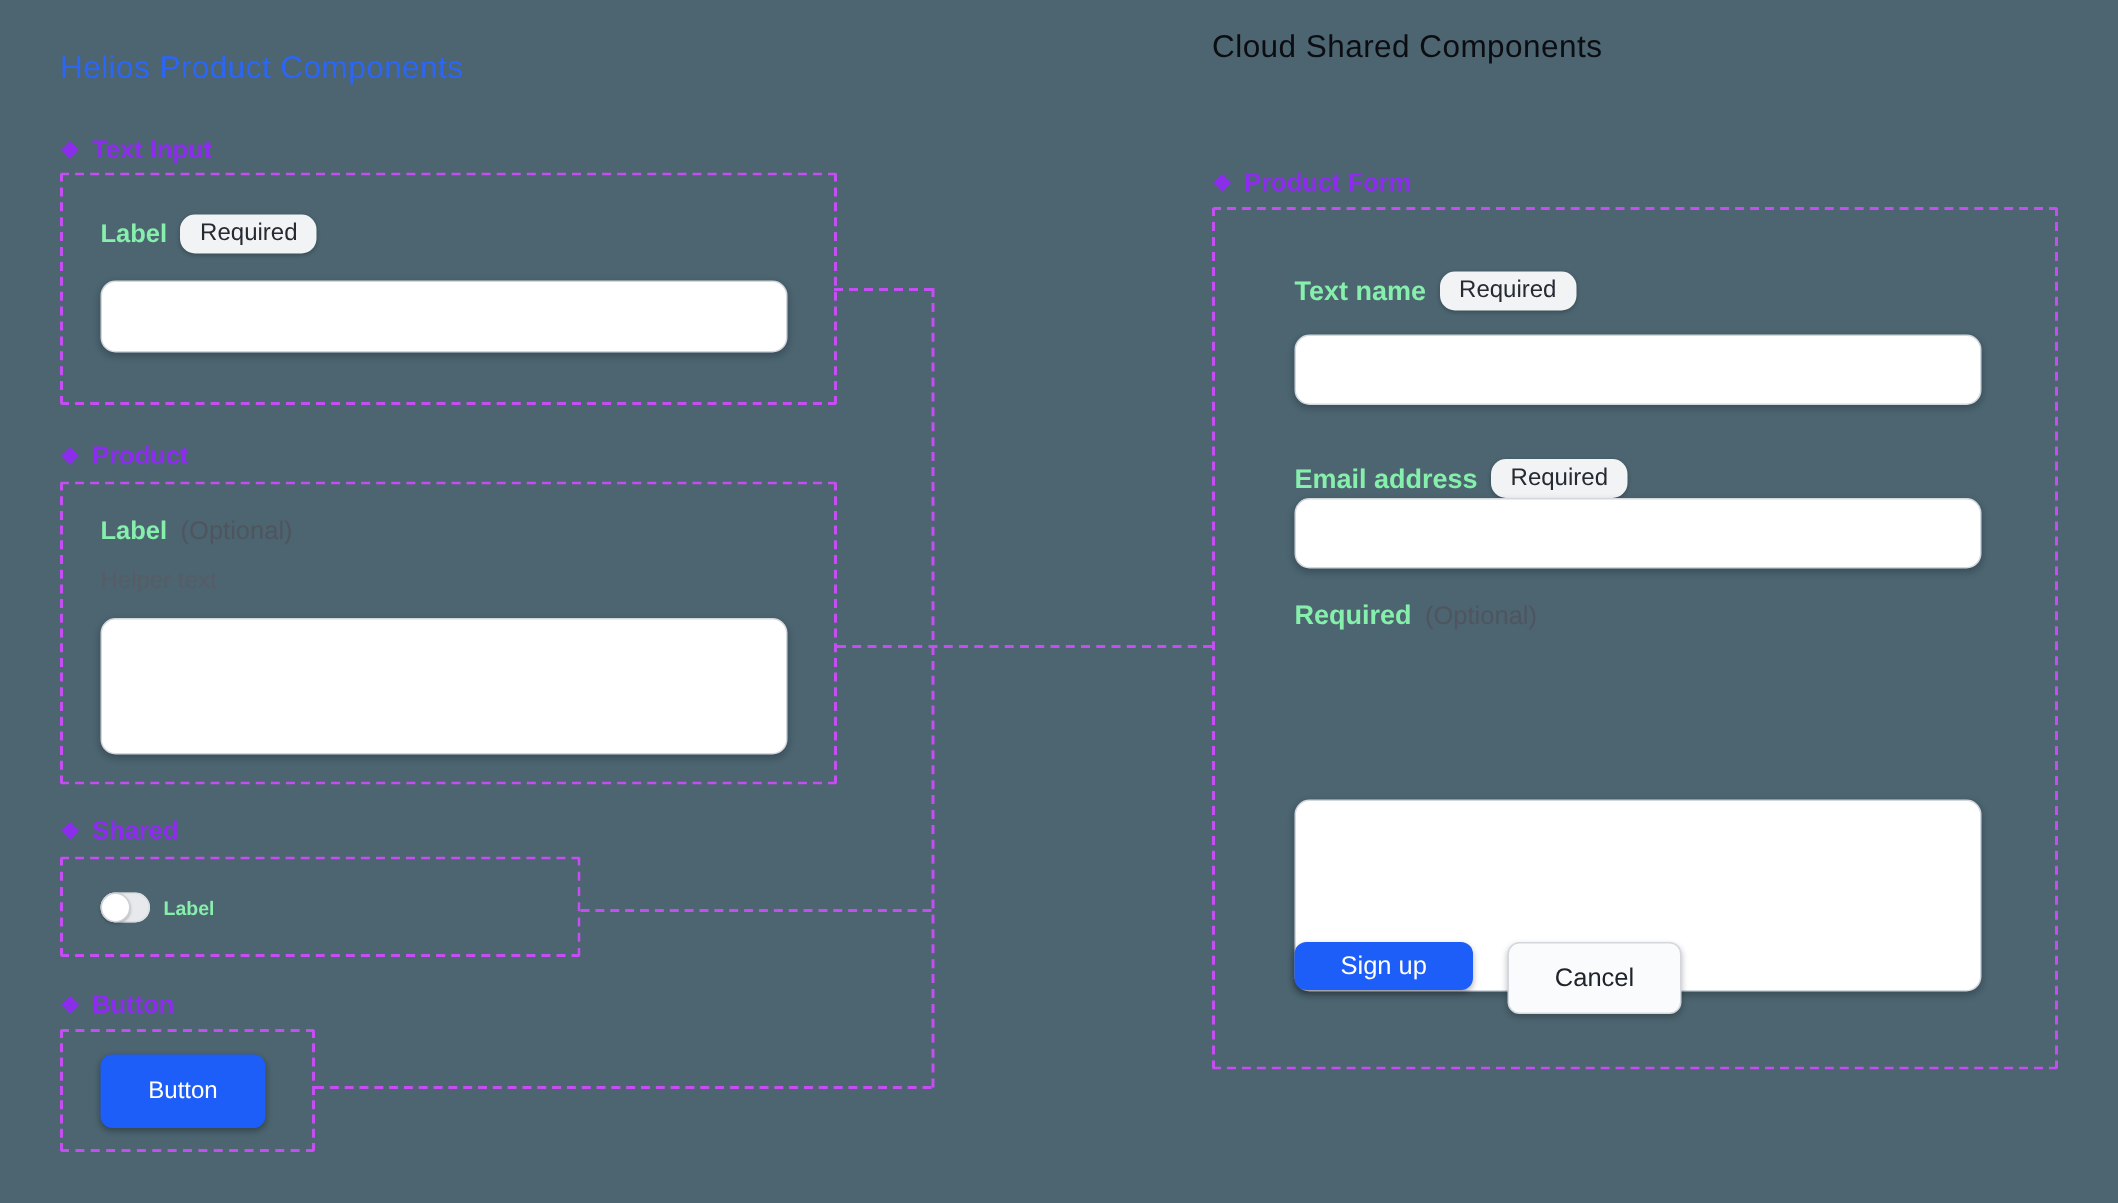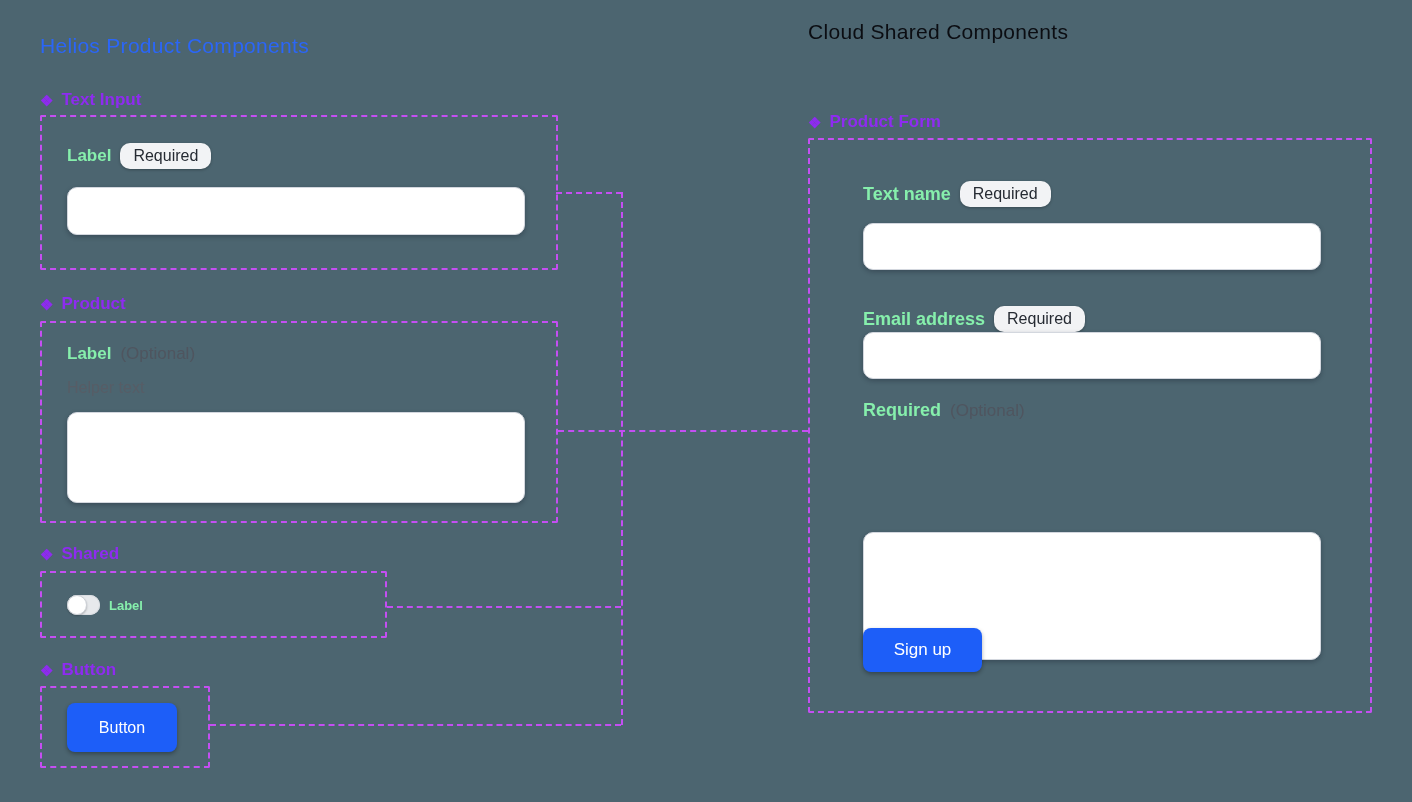--- a/index.html
+++ b/index.html
@@ -160,15 +160,16 @@
   <div class="abs label-row" style="left:863px;top:400px;">
     <span class="lbl lbl-lg">Required</span>
     <span class="lbl muted" style="font-size:17px;">(Optional)</span>
   </div>
   <div class="abs ta-wrap" style="left:863px;top:437px;">
     <textarea class="field" style="width: 458px; height: 128px;" placeholder=""></textarea>
     
   </div>
 
 
-  <button class="abs btn btn-primary" style="left:863px;top:628px;width:119px;height:44px;">Sign up</button>
+  <button class="abs btn btn-primary" style="left:863px;top:628px;width:119px;height:32px;">Sign up</button>
+  <button class="abs btn btn-secondary" style="left:1005px;top:628px;width:116px;height:48px;">Cancel</button>
 
 </div>
 
 </body></html>

